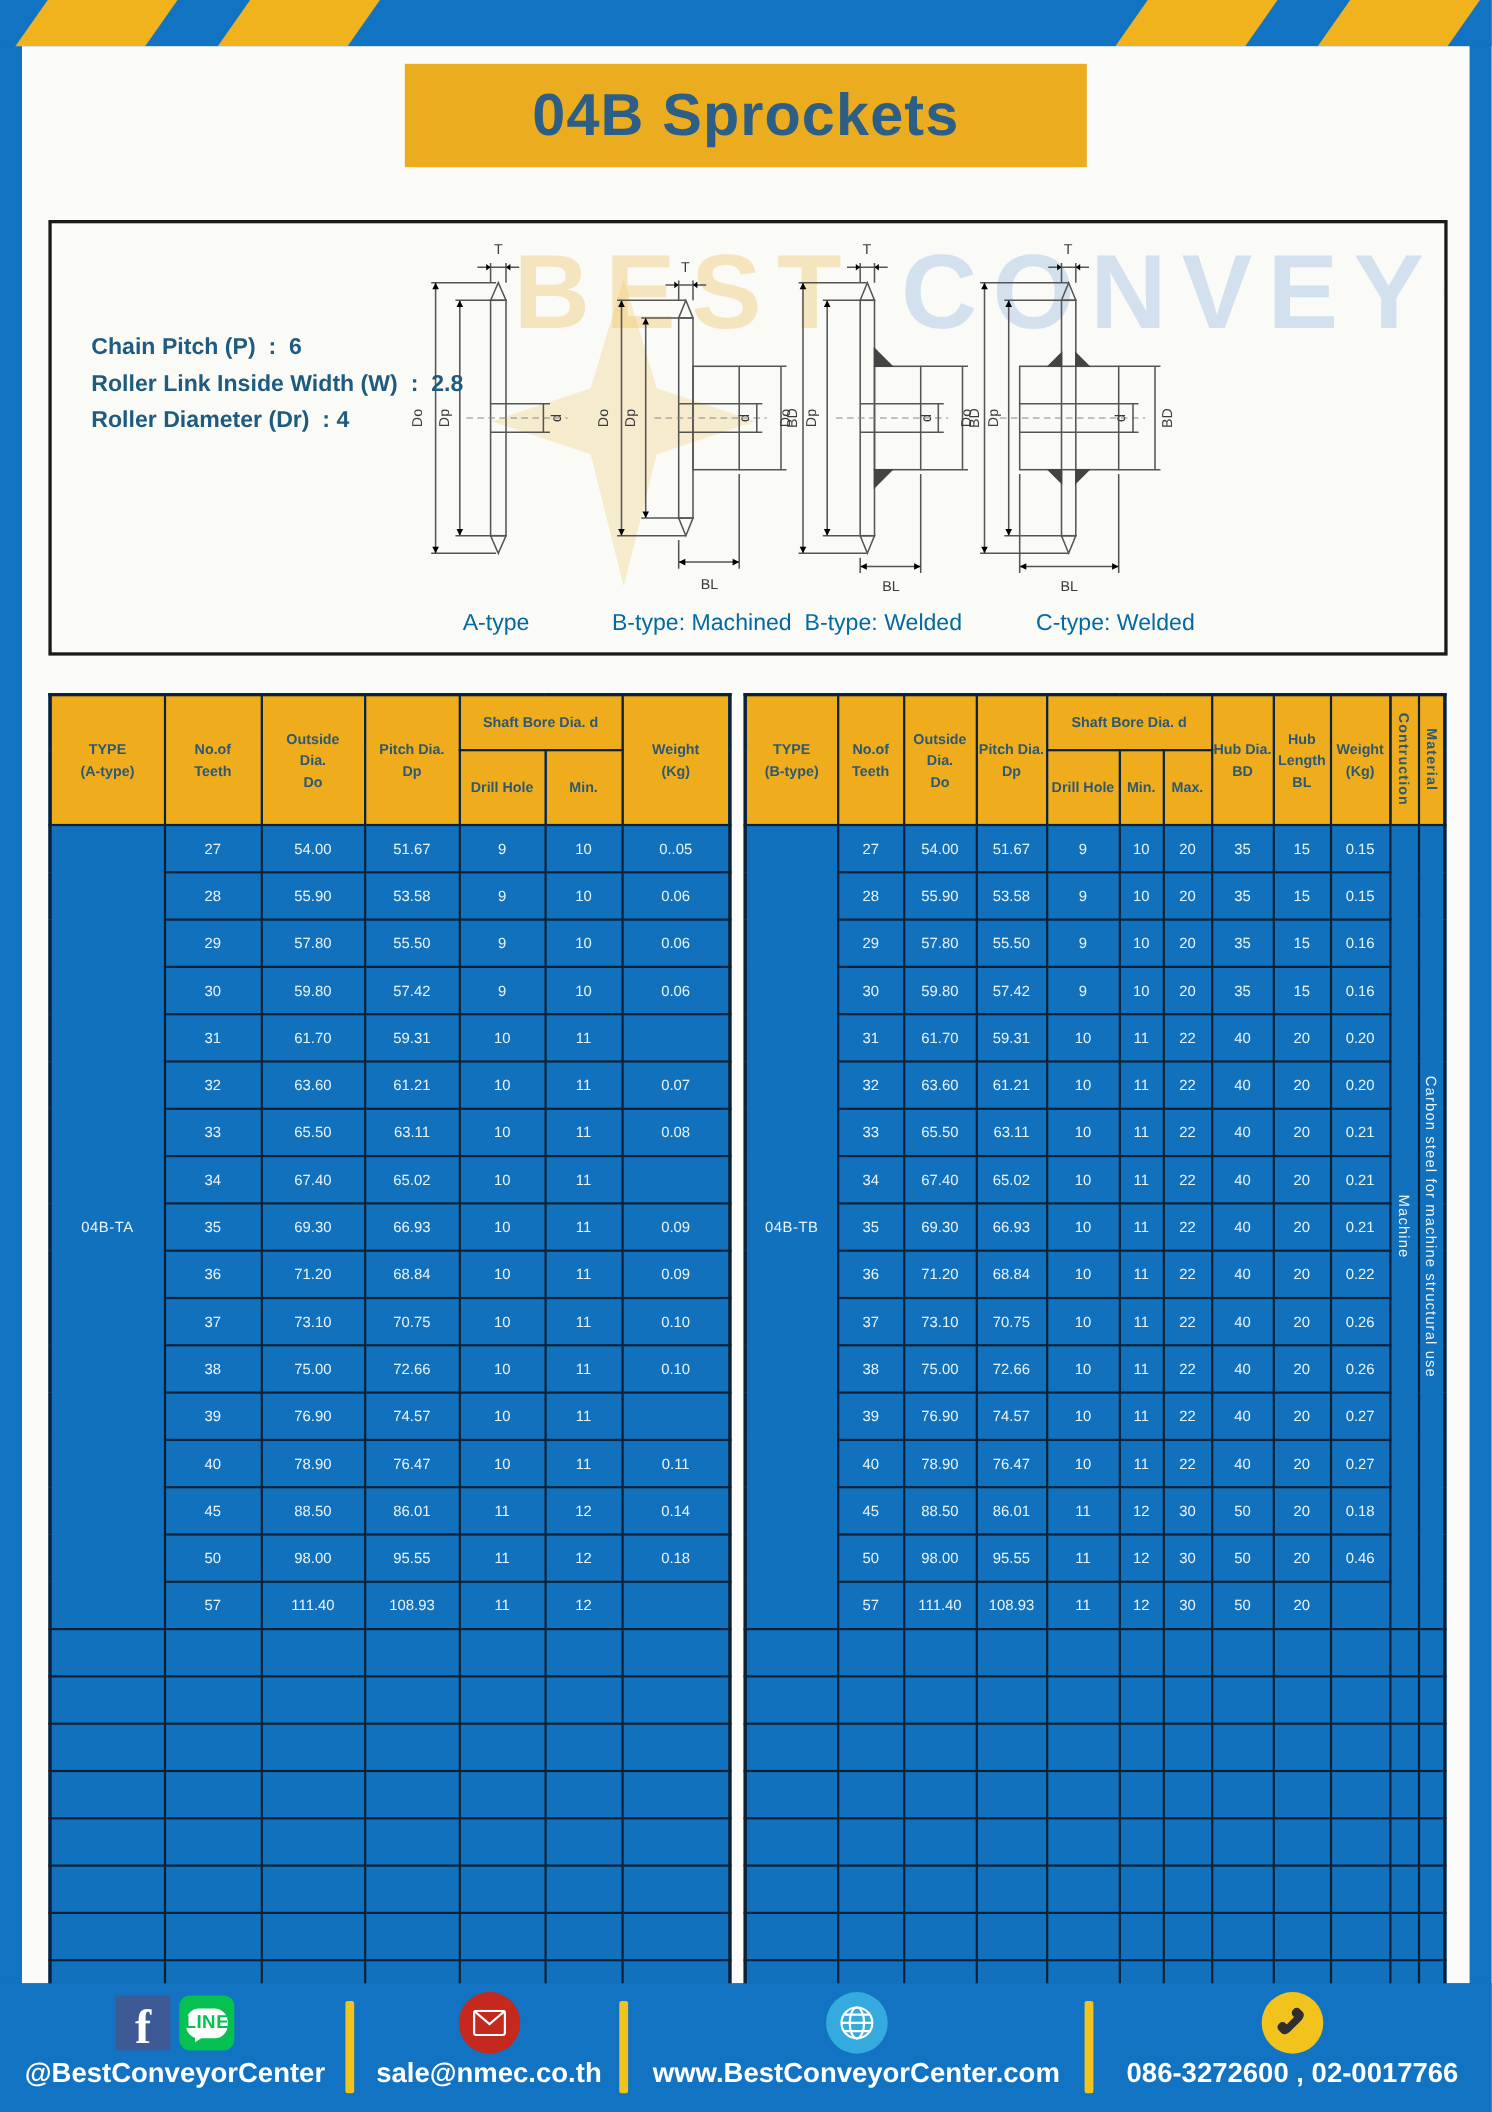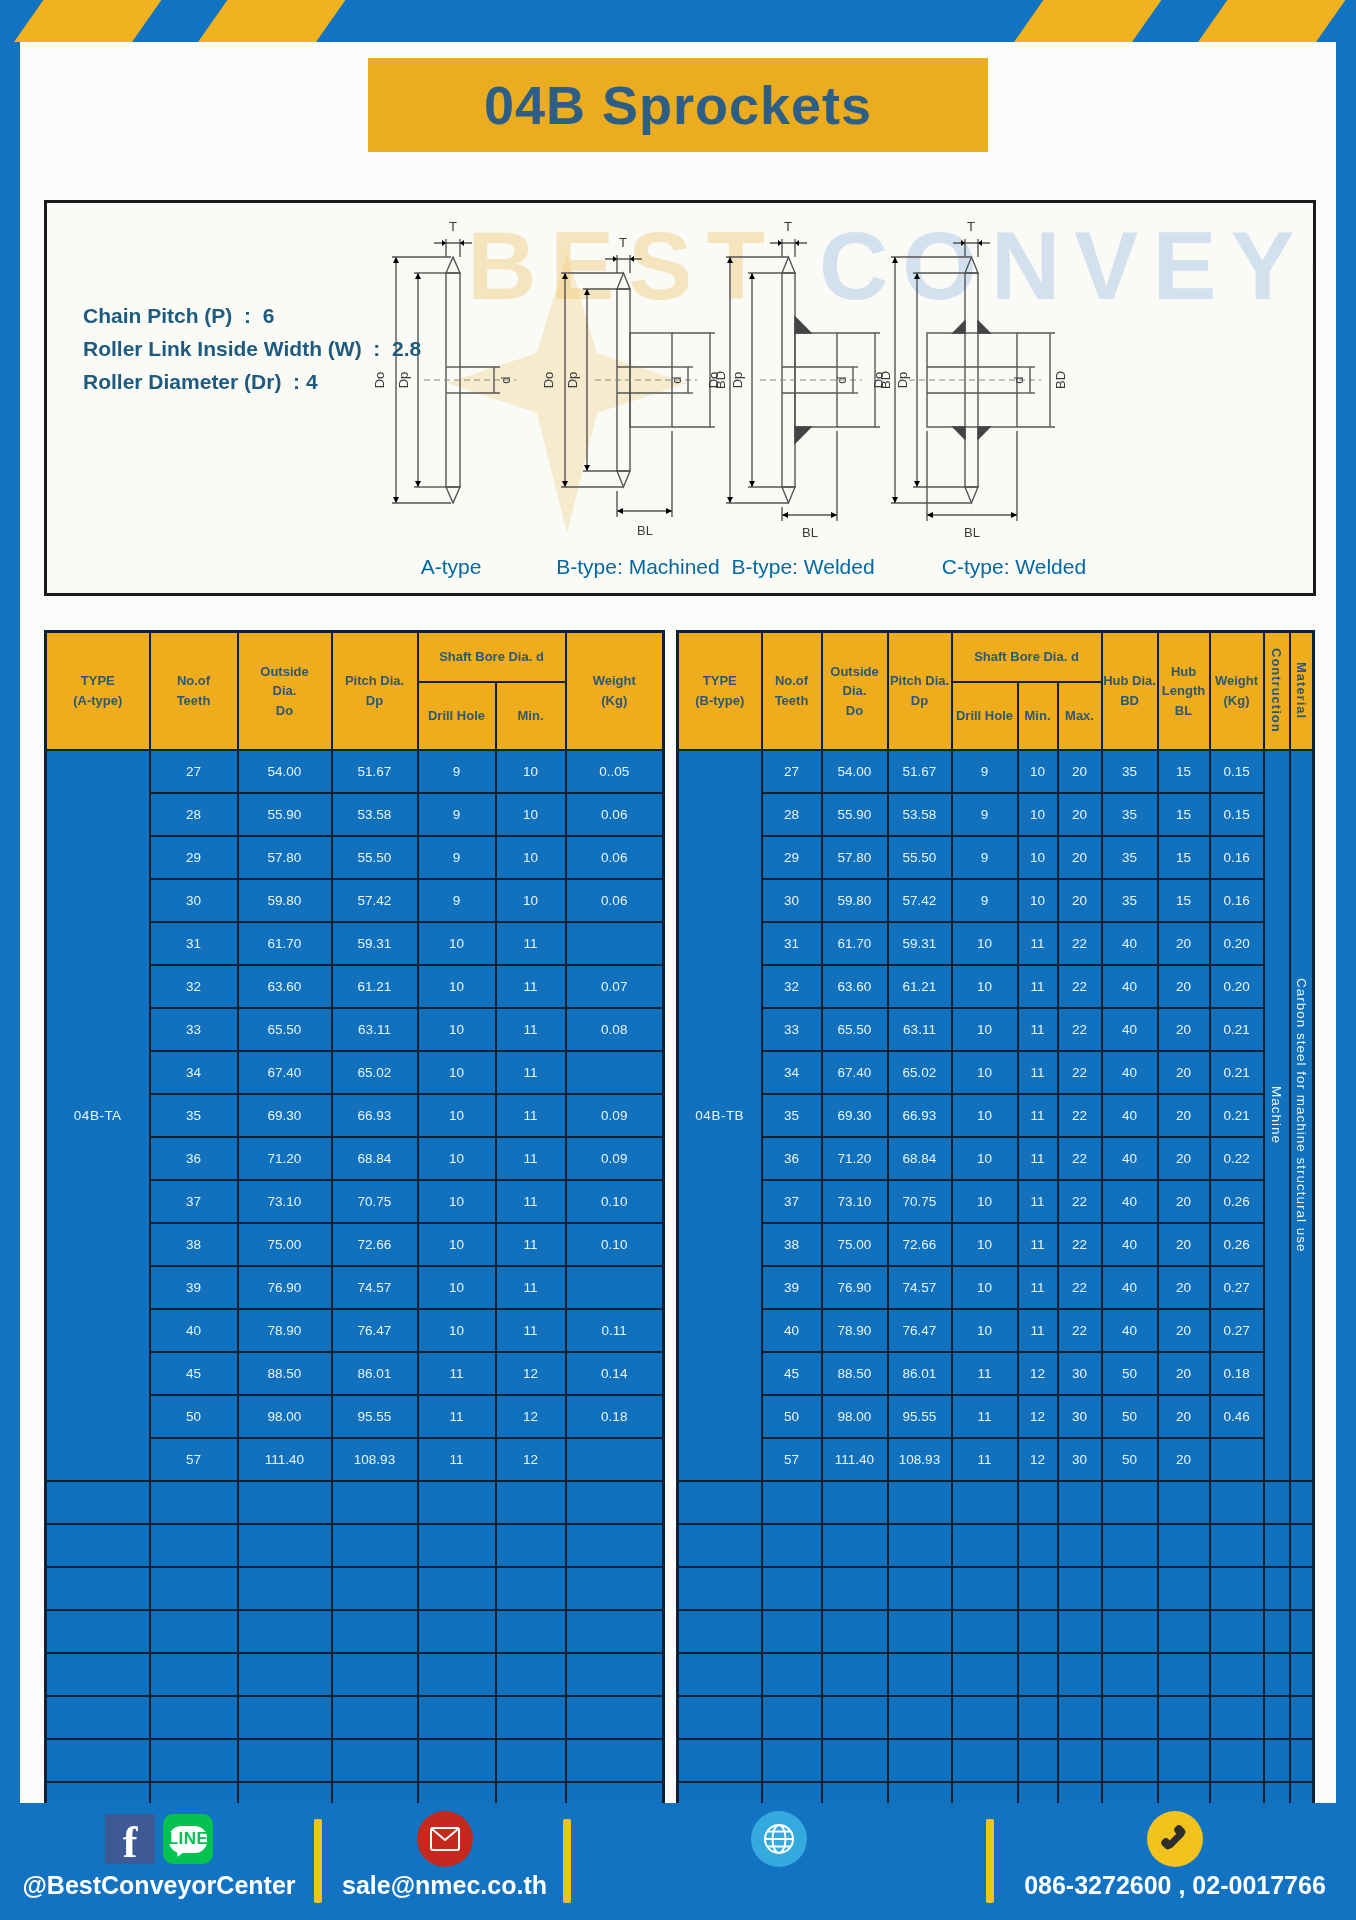--- a/index.html
+++ b/index.html
@@ -883,20 +883,21 @@
       <div class="circle-icon" style="background:#35AADF">
         <svg width="34" height="34" viewBox="0 0 34 34">
           <circle cx="17" cy="17" r="14" fill="none" stroke="#fff" stroke-width="2"></circle>
           <ellipse cx="17" cy="17" rx="6.5" ry="14" fill="none" stroke="#fff" stroke-width="2"></ellipse>
           <line x1="3" y1="17" x2="31" y2="17" stroke="#fff" stroke-width="2"></line>
           <line x1="5" y1="9.5" x2="29" y2="9.5" stroke="#fff" stroke-width="2"></line>
           <line x1="5" y1="24.5" x2="29" y2="24.5" stroke="#fff" stroke-width="2"></line>
         </svg>
       </div>
     </div>
+    <div class="ftext">www.BestConveyorCenter.com</div>
   </div>
   <div class="fdiv" style="left:986px"></div>
 
   <div class="fsec" style="left:994px;width:362px">
     <div class="icon-row">
       <div class="circle-icon" style="background:#F2C31D">
         <svg width="38" height="38" viewBox="0 0 56 56">
           <g transform="rotate(-45 28 28)" fill="#2E2E2E" stroke="none">
             <rect x="12" y="24" width="32" height="10" rx="5"></rect>
             <rect x="8" y="16" width="13" height="17" rx="6"></rect>

